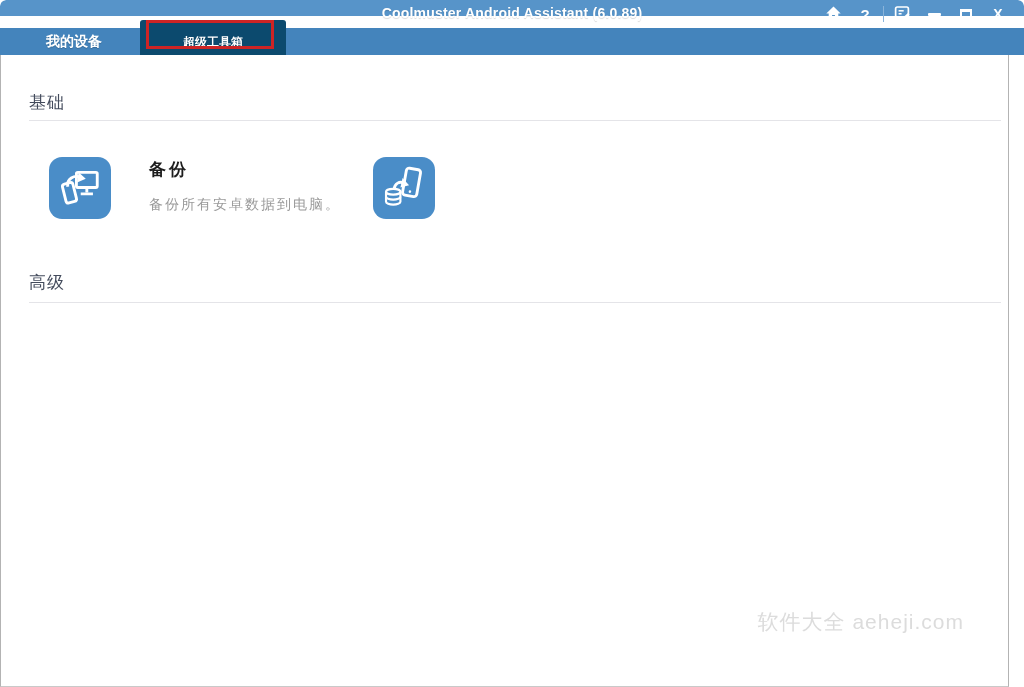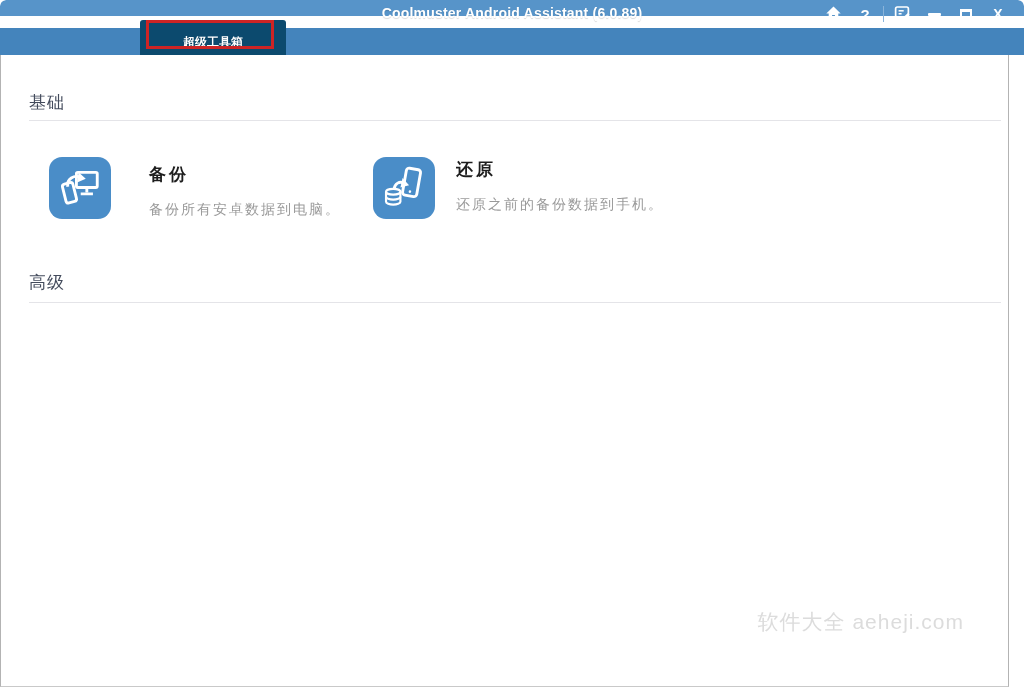--- a/index.html
+++ b/index.html
@@ -66,21 +66,21 @@
   .section-title {
     position:absolute; left:28px; color:#434b5c; font-size:17px; letter-spacing:1px;
   }
   .s1 { top:36px; }
   .s2 { top:216px; }
   .divider { position:absolute; left:28px; width:972px; height:1px; background:#e4e4e8; }
   .d1 { top:65px; }
   .d2 { top:247px; }
 
   .item { position:absolute; display:flex; cursor:pointer; }
-  .item-backup { left:48px; top:102px;align-items:flex-end; }
+  .item-backup { left:48px; top:102px; }
   .item-restore { left:372px; top:102px; }
   .tile {
     width:62px; height:62px; border-radius:13px; background:#4a8dc8;
     display:flex; align-items:center; justify-content:center; flex:0 0 62px;
   }
   .item-texts { margin-left:38px; padding-top:1px; }
   .item-restore .item-texts { margin-left:21px; }
   .item-title { font-size:17px; font-weight:bold; color:#1d1d1d; letter-spacing:3px; }
   .item-desc { margin-top:15px; font-size:14px; color:#9a9a9a; letter-spacing:2px; }
 
@@ -125,20 +125,23 @@
       <button class="ctrl">
         <span class="maxi-glyph"></span>
       </button>
       <button class="ctrl xmark">
         <span>X</span>
       </button>
     </div>
   </div>
 
   <div class="tabstrip">
+    <div class="tab-inactive">
+      <span>我的设备</span>
+    </div>
     <div class="tab-active">
       <span>超级工具箱</span>
       <div class="red-annotation"></div>
     </div>
   </div>
 
   <div class="content">
 
     <div class="section-title s1">基础</div>
     <div class="divider d1"></div>
@@ -173,24 +176,20 @@
               <circle cx="42" cy="40" r="1.8" fill="#ffffff"></circle>
             </g>
             <ellipse cx="17" cy="40" rx="10" ry="4" fill="none" stroke="#ffffff" stroke-width="3"></ellipse>
             <path d="M7 40 v7 c0 2.2 4.5 4 10 4 s10 -1.8 10 -4 v-7" fill="none" stroke="#ffffff" stroke-width="3"></path>
             <path d="M7 47 v7 c0 2.2 4.5 4 10 4 s10 -1.8 10 -4 v-7" fill="none" stroke="#ffffff" stroke-width="3"></path>
             <path d="M18 37 C19 28, 26 25, 32 28" fill="none" stroke="#ffffff" stroke-width="4"></path>
             <path d="M30 21 L39 31 L27 34 Z" fill="#ffffff"></path>
           </svg>
         </span>
       </div>
-      <div class="item-texts">
-        <div class="item-title">还原</div>
-        <div class="item-desc">还原之前的备份数据到手机。</div>
-      </div>
     </div>
 
     <div class="section-title s2">高级</div>
     <div class="divider d2"></div>
 
     <div class="watermark">软件大全 aeheji.com</div>
   </div>
 
 </div>
 

